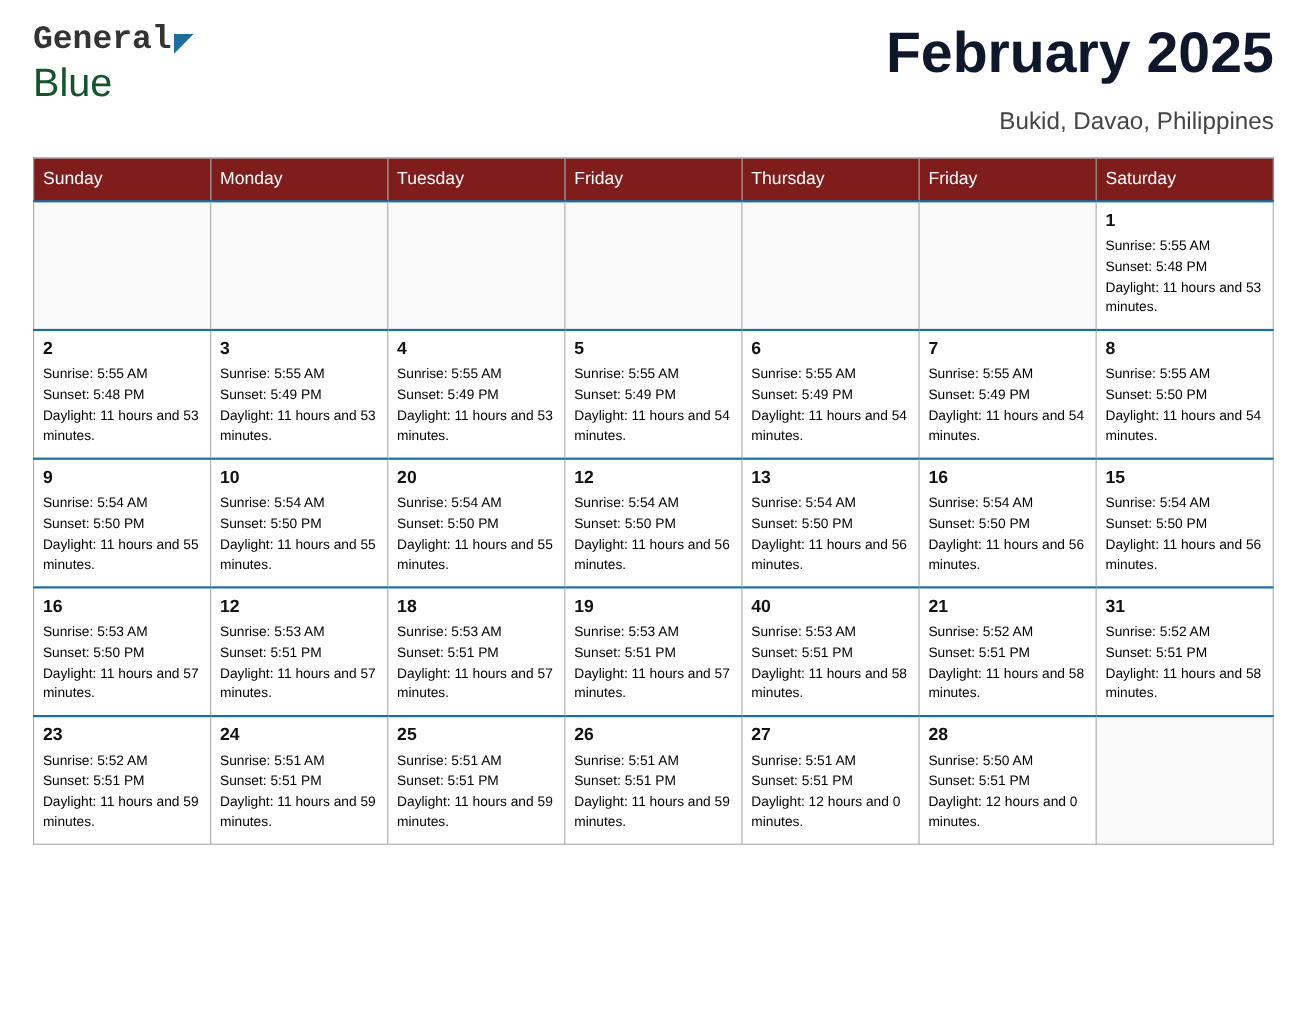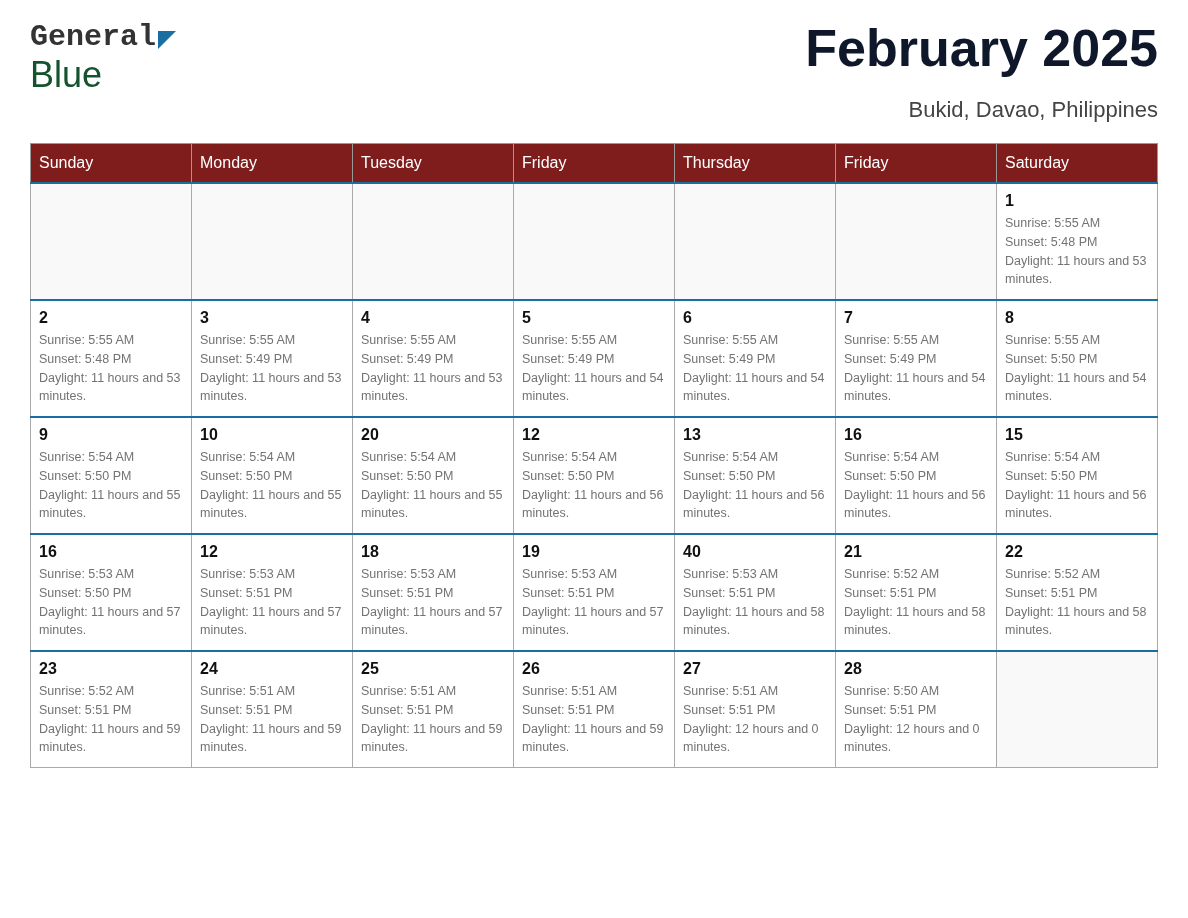--- a/index.html
+++ b/index.html
@@ -66,21 +66,21 @@
     }
     .day-number {
       font-size: 16px;
       font-weight: bold;
       color: #111;
       margin-bottom: 4px;
       display: block;
     }
     .day-info {
       font-size: 12.5px;
-      color: #737373;
+      color: #000000;
       line-height: 1.5;
     }
     .empty-cell {
       background: #f9f9f9;
     }
     tr.week-row td {
       border-top: 2px solid #1a6fa0;
     }
   </style>
 </head>
@@ -211,21 +211,21 @@
         </td>
         <td>
           <span class="day-number">40</span>
           <div class="day-info">Sunrise: 5:53 AM<br>Sunset: 5:51 PM<br>Daylight: 11 hours and 58 minutes.</div>
         </td>
         <td>
           <span class="day-number">21</span>
           <div class="day-info">Sunrise: 5:52 AM<br>Sunset: 5:51 PM<br>Daylight: 11 hours and 58 minutes.</div>
         </td>
         <td>
-          <span class="day-number">22</span>
+          <span class="day-number">31</span>
           <div class="day-info">Sunrise: 5:52 AM<br>Sunset: 5:51 PM<br>Daylight: 11 hours and 58 minutes.</div>
         </td>
       </tr>
       <tr class="week-row">
         <td>
           <span class="day-number">23</span>
           <div class="day-info">Sunrise: 5:52 AM<br>Sunset: 5:51 PM<br>Daylight: 11 hours and 59 minutes.</div>
         </td>
         <td>
           <span class="day-number">24</span>

